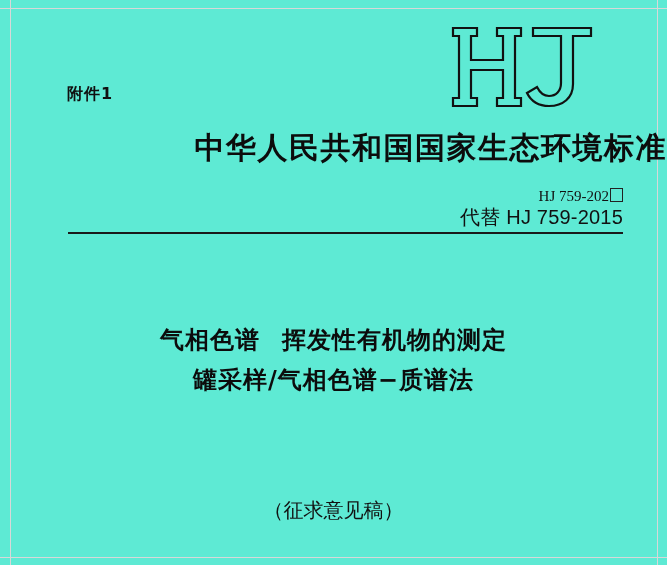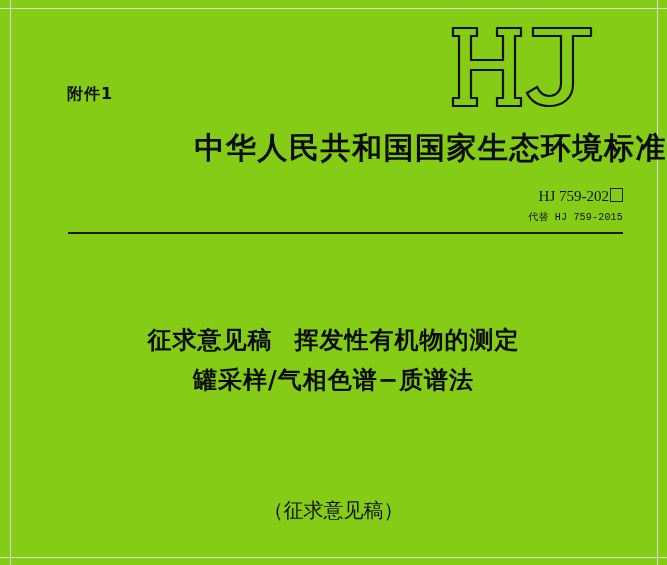--- a/index.html
+++ b/index.html
@@ -11,21 +11,21 @@
     width: 667px;
     height: 565px;
     overflow: hidden;
     font-family: "Liberation Serif", serif;
     color: #111;
   }
   .page {
     position: relative;
     width: 667px;
     height: 565px;
-    background: #84cc16;
+    background: #5eead4;
     box-sizing: border-box;
   }
 
   
   .scan-edge-left {
     position: absolute;
     left: 10px; top: 0; bottom: 0;
     width: 1px;
     background: #d8d8d8;
   }
@@ -88,22 +88,22 @@
     text-align: right;
     font-family: "Liberation Serif", serif;
     font-size: 15px;
     line-height: 21px;
     color: #111;
   }
   .code-block .line2 {
     letter-spacing: 0.2px;
   }
   .code-block .cjk {
-    font-family: Liberation Mono, monospace;
-    font-size: 10px;
+    font-family: Liberation Sans, sans-serif;
+    font-size: 20px;
   }
   .empty-box {
     display: inline-block;
     width: 11px;
     height: 12px;
     border: 1px solid #222;
     vertical-align: -1px;
     margin-left: 1px;
   }
 
@@ -182,21 +182,21 @@
     <div class="line1">
       <span>HJ 759-202</span><span class="empty-box"></span>
     </div>
     <div class="line2 cjk">代替 HJ  759-2015</div>
   </div>
 
   <div class="rule"></div>
 
   <div class="doc-title-cn">
     <span class="ln">
-      <span>征求意见稿</span><span class="gap"></span><span>挥发性有机物的测定</span>
+      <span>气相色谱</span><span class="gap"></span><span>挥发性有机物的测定</span>
     </span>
     <span class="ln">罐采样/气相色谱−质谱法</span>
   </div>
 
 
   <div class="draft-note">（征求意见稿）</div>
 
 </div>
 
 </body></html>

